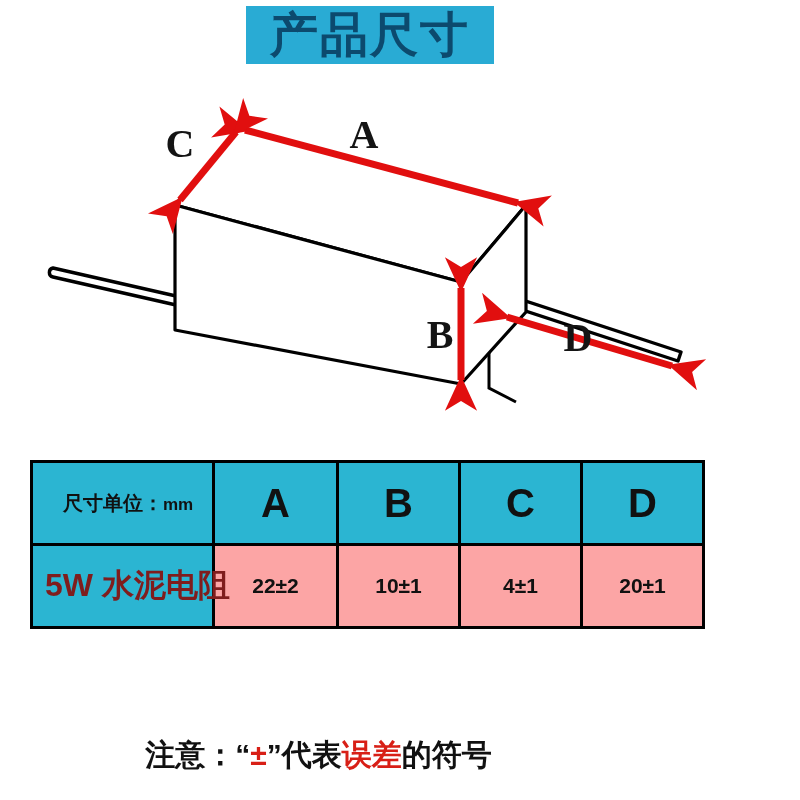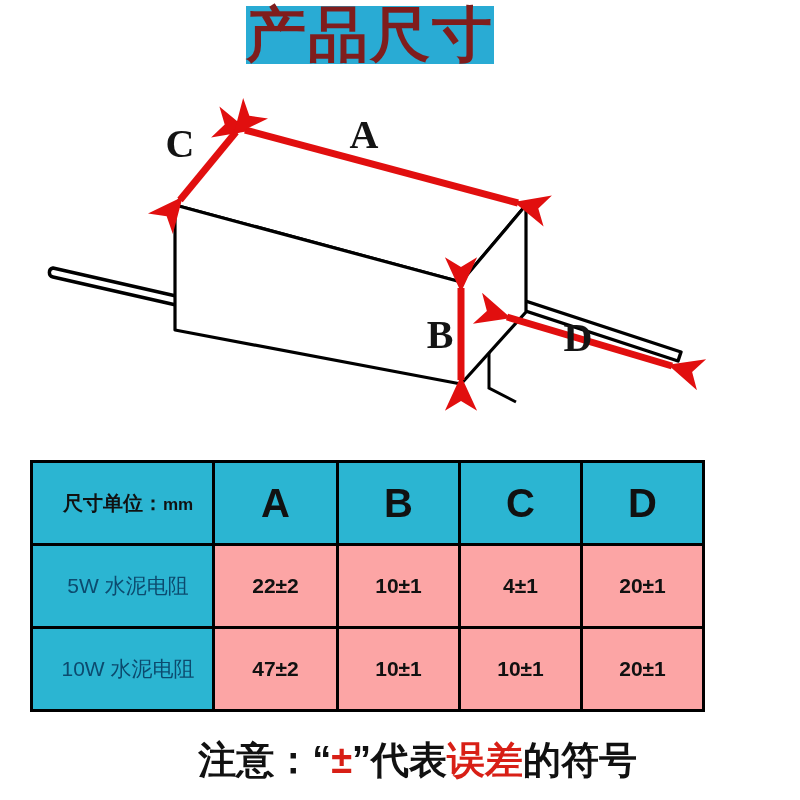--- a/index.html
+++ b/index.html
@@ -21,22 +21,22 @@
     left: 246px;
     top: 6px;
     width: 248px;
     height: 58px;
     background: #29abd4;
     display: flex;
     align-items: center;
     justify-content: center;
   }
   #title-banner .title-text {
-    color: #7f1d1d;
-    font-size: 60px;
+    color: #0c4a6e;
+    font-size: 48px;
     font-weight: bold;
     letter-spacing: 2px;
     line-height: 1;
     font-family: "Liberation Sans", "DejaVu Sans", sans-serif;
     white-space: nowrap;
   }
 
   
   #diagram-area {
     position: absolute;
@@ -91,23 +91,23 @@
     padding-left: 12px;
     white-space: nowrap;
   }
   td.hdr-unit .unit-small {
     font-size: 17px;
     font-weight: bold;
   }
   td.row-label {
     background: #2bb5d2;
     height: 78px;
-    color: #0c4a6e;
-    font-size: 21px;
-    font-weight: normal;
+    color: #7f1d1d;
+    font-size: 32px;
+    font-weight: bold;
     text-align: left;
     padding-left: 12px;
     white-space: nowrap;
   }
   td.val-cell {
     background: #fca5a5;
     height: 78px;
     color: #111111;
     font-size: 21px;
     font-weight: bold;
@@ -117,23 +117,23 @@
   col.c-b { width: 122px; }
   col.c-c { width: 122px; }
   col.c-d { width: 122px; }
 
   
   #footnote {
     position: absolute;
     left: 0;
     top: 735px;
     width: 637px;
-    text-align: right;
-    font-family: "Liberation Sans", "DejaVu Sans", sans-serif;
-    font-size: 38px;
+    text-align: center;
+    font-family: "Liberation Sans", "DejaVu Sans", sans-serif;
+    font-size: 30px;
     font-weight: bold;
     color: #111111;
     white-space: nowrap;
   }
   #footnote .hl { color: #d81f16; }
 </style>
 </head>
 <body>
 
 <div id="title-banner">
@@ -206,24 +206,17 @@
         <td class="hdr-cell">C</td>
         <td class="hdr-cell">D</td>
       </tr>
       <tr>
         <td class="row-label">5W 水泥电阻</td>
         <td class="val-cell">22±2</td>
         <td class="val-cell">10±1</td>
         <td class="val-cell">4±1</td>
         <td class="val-cell">20±1</td>
       </tr>
-      <tr>
-        <td class="row-label">10W 水泥电阻</td>
-        <td class="val-cell">47±2</td>
-        <td class="val-cell">10±1</td>
-        <td class="val-cell">10±1</td>
-        <td class="val-cell">20±1</td>
-      </tr>
     </tbody>
   </table>
 </div>
 
 <div id="footnote"><span>注意：“</span><span class="hl">±</span><span>”代表</span><span class="hl">误差</span><span>的符号</span></div>
 
 </body></html>

